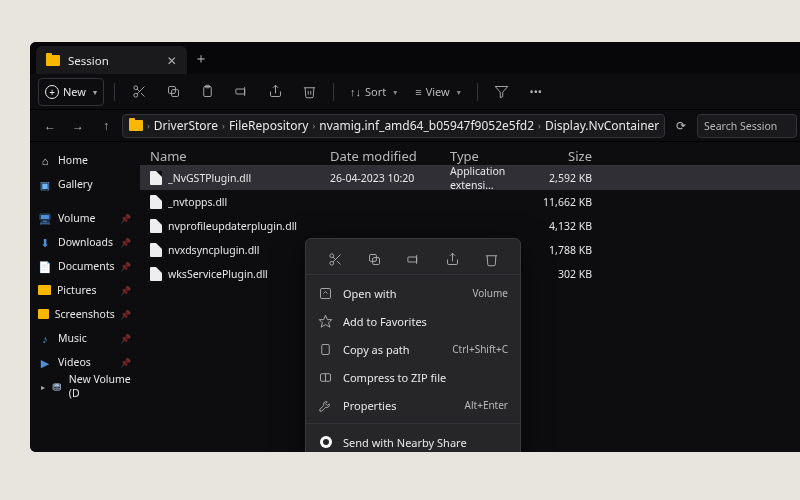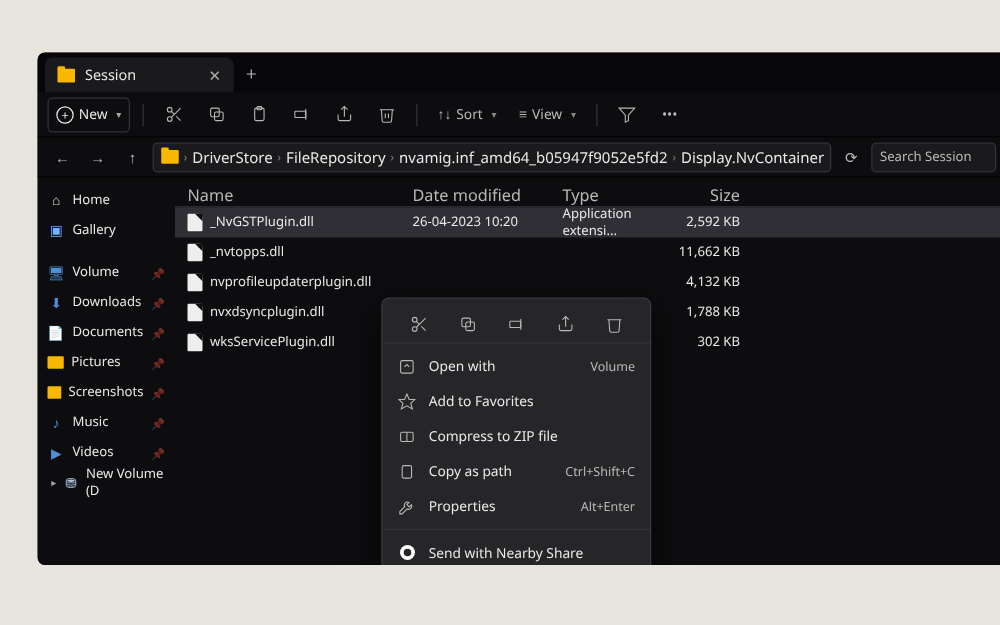--- a/index.html
+++ b/index.html
@@ -347,38 +347,38 @@
         <span class="mi">
           <svg viewBox="0 0 24 24">
             <polygon points="12 2 15 9 22 9 17 14 19 21 12 17 5 21 7 14 2 9 9 9"></polygon>
           </svg>
         </span>
         <span>Add to Favorites</span>
       </div>
     <div class="citem">
         <span class="mi">
           <svg viewBox="0 0 24 24">
+            <rect x="6" y="4" width="12" height="16" rx="2"></rect>
+          </svg>
+        </span>
+        <span>Copy as path</span>
+        <span class="kb">Ctrl+Shift+C</span>
+      </div>
+    <div class="citem">
+        <span class="mi">
+          <svg viewBox="0 0 24 24">
             <rect x="4" y="6" width="16" height="12" rx="2"></rect>
             <line x1="12" y1="6" x2="12" y2="18"></line>
           </svg>
         </span>
         <span>Compress to ZIP file</span>
       </div>
     <div class="citem">
         <span class="mi">
           <svg viewBox="0 0 24 24">
-            <rect x="6" y="4" width="12" height="16" rx="2"></rect>
-          </svg>
-        </span>
-        <span>Copy as path</span>
-        <span class="kb">Ctrl+Shift+C</span>
-      </div>
-    <div class="citem">
-        <span class="mi">
-          <svg viewBox="0 0 24 24">
             <path d="M14.7 6.3a4 4 0 0 0-5.4 5.4L3 18v3h3l6.3-6.3a4 4 0 0 0 5.4-5.4L15 12l-3-3 2.7-2.7z"></path>
           </svg>
         </span>
         <span>Properties</span>
         <span class="kb">Alt+Enter</span>
       </div>
     <div class="csep"></div>
     <div class="citem">
         <span class="mi">
           <span class="nearby"></span>

